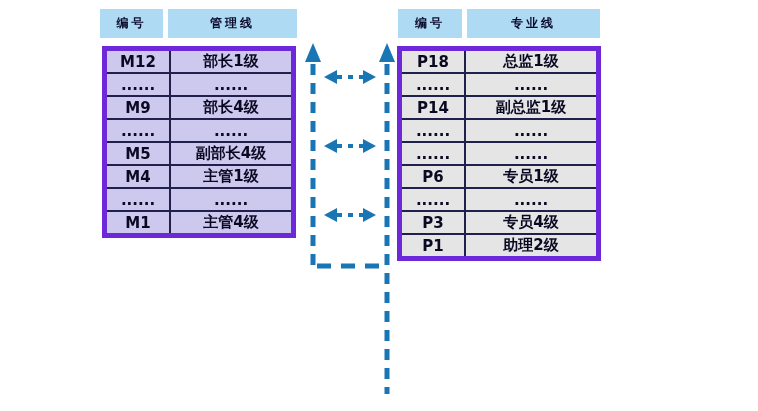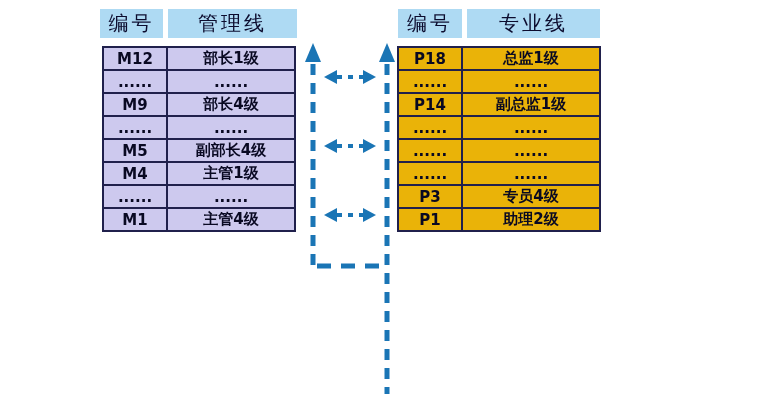--- a/index.html
+++ b/index.html
@@ -9,49 +9,49 @@
     height: 411px;
     background: #ffffff;
     font-family: "DejaVu Sans", sans-serif;
     overflow: hidden;
   }
   .hdr-cell {
     position: absolute;
     height: 29px;
     background: #AEDAF3;
     color: #0c0c2e;
-    font-weight: normal;
-    font-size: 20px;
+    font-weight: bold;
+    font-size: 12px;
     letter-spacing: 3px;
     display: flex;
     align-items: center;
     justify-content: center;
   }
   table.ladder {
     position: absolute;
     border-collapse: collapse;
     table-layout: fixed;
-    border: 1px solid #6d28d9;
+    border: 5px solid #6d28d9;
   }
   table.ladder td {
     border: 2px solid #20204c;
     text-align: center;
     vertical-align: middle;
     font-weight: bold;
     font-size: 15px;
     color: #090922;
     padding: 0;
     height: 21px;
     overflow: hidden;
     white-space: nowrap;
   }
   table.management { left: 102px; top: 46px; width: 194px; }
   table.management td { background: #CDC9EE; }
   table.professional { left: 397px; top: 46px; width: 204px; }
-  table.professional td { background: #eab308; }
+  table.professional td { background: #e5e5e5; }
   td.code-col { width: 62px; }
   .arrow-layer { position: absolute; left: 295px; top: 38px; width: 110px; height: 365px; }
 </style>
 </head>
 <body>
 
 <div class="canvas">
 
   <div class="hdr-cell" style="left:100px; width:63px; top:9px;">编号</div>
   <div class="hdr-cell" style="left:168px; width:129px; top:9px;text-align:right;">管理线</div>
@@ -130,20 +130,24 @@
         </tr>
 
 
 
         <tr>
           <td class="code-col">......</td>
           <td>......</td>
         </tr>
 
 
+        <tr>
+          <td class="code-col">P6</td>
+          <td>专员1级</td>
+        </tr>
 
         <tr>
           <td class="code-col">......</td>
           <td>......</td>
         </tr>
 
         <tr>
           <td class="code-col">P3</td>
           <td>专员4级</td>
         </tr>

